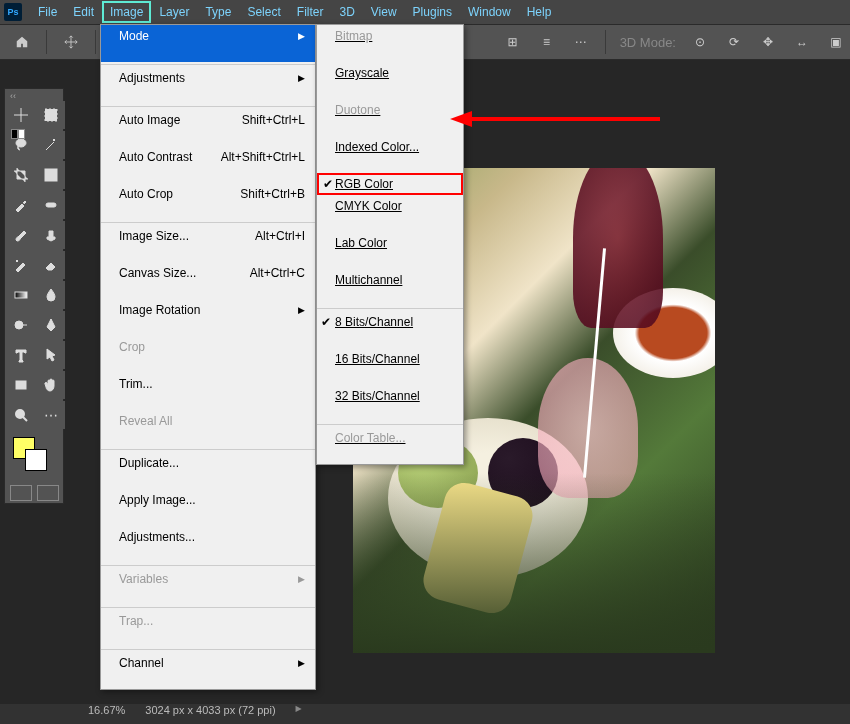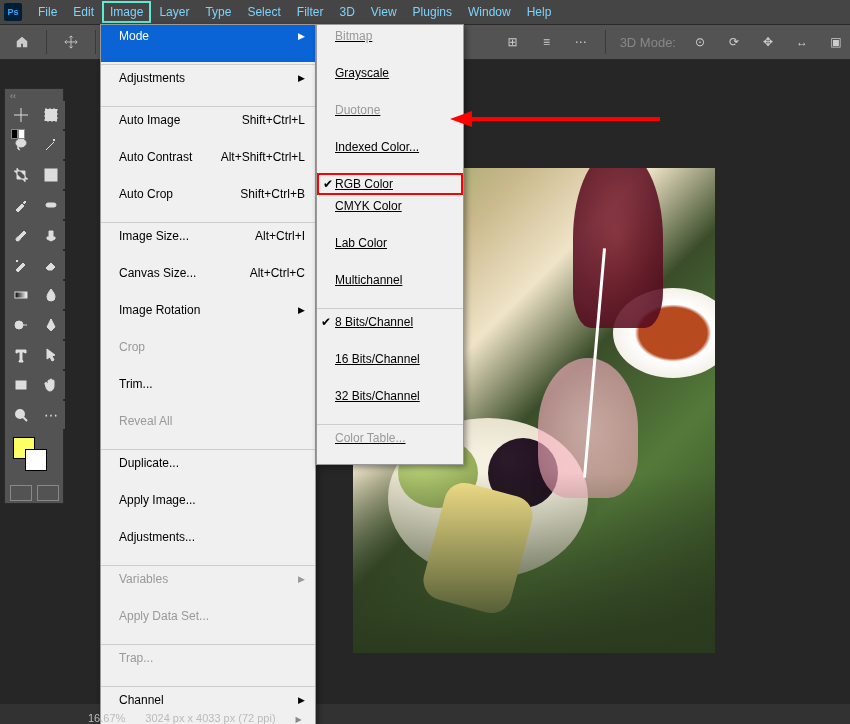--- a/index.html
+++ b/index.html
@@ -56,21 +56,21 @@
 .dd-item.disabled { color: #999; }
 .dd-item .arrow { font-size: 9px; }
 .dd-item .check { position: absolute; left: 4px; }
 .dd-sep { height: 1px; background: #ccc; margin: 2px 0; }
 .dd-item.red-box { border: 2px solid #ff0000; padding: 2px 8px 2px 16px; }
 
 .red-arrow { position: absolute; left: 450px; top: 111px; width: 210px; height: 16px; }
 .red-arrow .shaft { position: absolute; left: 20px; top: 6px; width: 190px; height: 4px; background: #ff0000; }
 .red-arrow .head { position: absolute; left: 0; top: 0; width: 0; height: 0; border-top: 8px solid transparent; border-bottom: 8px solid transparent; border-right: 22px solid #ff0000; }
 
-.statusbar { position: absolute; left: 78px; bottom: 0; height: 20px; display: flex; align-items: flex-end; gap: 20px; color: #bbb; font-size: 11px; padding-left: 10px; }
+.statusbar { position: absolute; left: 78px; bottom: 0; height: 20px; display: flex; align-items: flex-start; gap: 20px; color: #bbb; font-size: 11px; padding-left: 10px; }
 .statusbar .tri { font-size: 8px; color: #888; }
 </style>
 </head>
 <body>
 
 <div class="menubar">
   <div class="ps-logo">Ps</div>
   <div class="menu-item">File</div>
   <div class="menu-item">Edit</div>
   <div class="menu-item highlighted">Image</div>
@@ -323,23 +323,20 @@
       <span>Apply Image...</span>
     </div>
     <div class="dd-item">
       <span>Adjustments...</span>
     </div>
     <div class="dd-sep"></div>
     <div class="dd-item disabled">
       <span>Variables</span>
       <span class="arrow">▶</span>
     </div>
-    <div class="dd-item disabled">
-      <span>Apply Data Set...</span>
-    </div>
     <div class="dd-sep"></div>
     <div class="dd-item disabled">
       <span>Trap...</span>
     </div>
     <div class="dd-sep"></div>
     <div class="dd-item">
       <span>Channel</span>
       <span class="arrow">▶</span>
     </div>
   </div>

